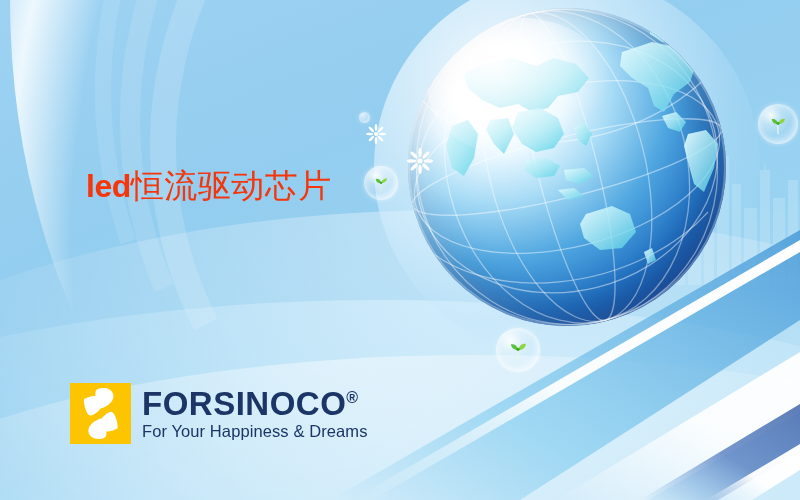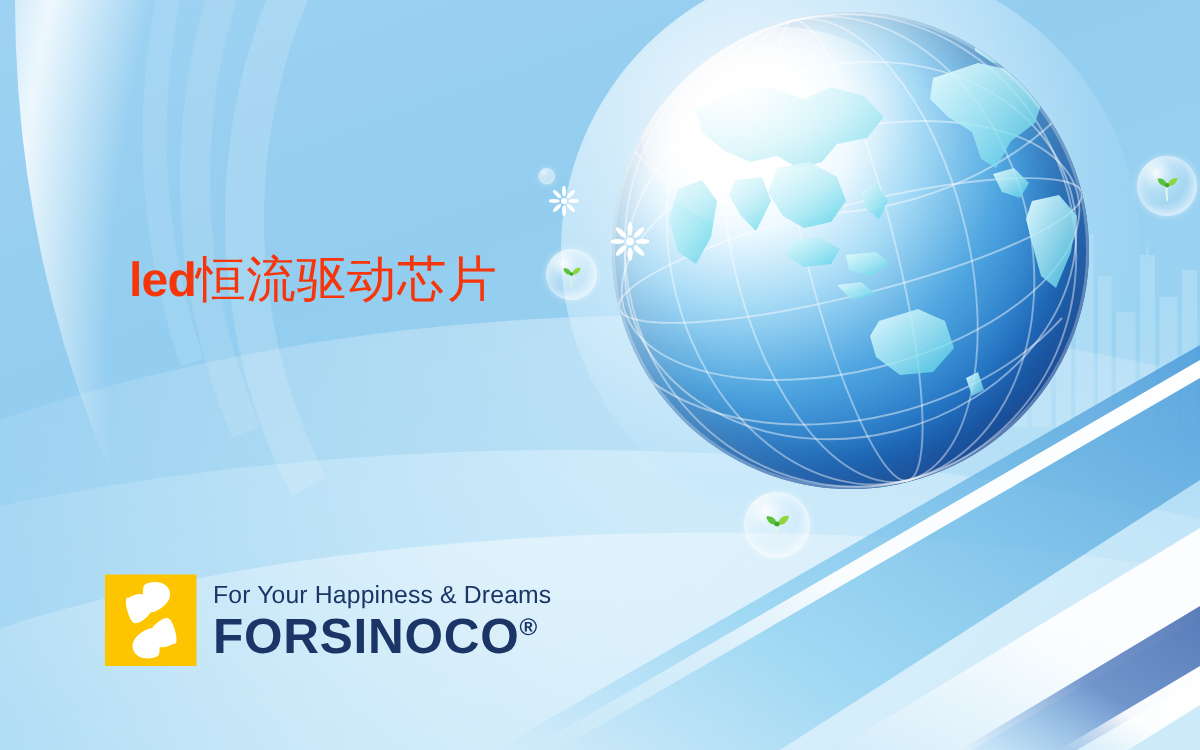--- a/index.html
+++ b/index.html
@@ -484,18 +484,18 @@
       <svg viewBox="0 0 61 61">
         <g fill="#ffffff">
           <path d="M31.8,5.8 C38.5,4.6 44.4,7.4 45.6,12.6 C46.7,17.6 42.6,22.2 35.6,24.6 C31.6,26 29.4,25.4 28.7,23 C27.7,19.4 27.2,10.2 29.1,7.2 C29.7,6.3 30.6,6 31.8,5.8 Z" transform="rotate(-8 30.5 30.5)"></path>
           <path d="M9.8,26.6 C12.4,20.2 18.2,16.6 23.1,18.5 C27.8,20.4 28.9,26.5 26.2,33.4 C24.6,37.3 22.9,38.8 20.5,38 C17,36.9 9.9,31.1 8.9,27.7 C8.6,26.7 9.3,26.2 9.8,26.6 Z" transform="rotate(34 30.5 30.5)"></path>
           <path d="M30.0,55.3 C23.3,56.5 17.4,53.7 16.2,48.5 C15.1,43.5 19.2,38.9 26.2,36.5 C30.2,35.1 32.4,35.7 33.1,38.1 C34.1,41.7 34.6,50.9 32.7,53.9 C32.1,54.8 31.2,55.1 30.0,55.3 Z" transform="rotate(-8 30.5 30.5)"></path>
           <path d="M52.0,34.5 C49.4,40.9 43.6,44.5 38.7,42.6 C34.0,40.7 32.9,34.6 35.6,27.7 C37.2,23.8 38.9,22.3 41.3,23.1 C44.8,24.2 51.9,30.0 52.9,33.4 C53.2,34.4 52.5,34.9 52.0,34.5 Z" transform="rotate(34 30.5 30.5)"></path>
         </g>
       </svg>
     </div>
     <div id="logo-text">
+      <div id="logo-wordmark"><span>FORSINOCO</span><span class="reg">®</span></div>
       <div id="logo-tagline">For Your Happiness &amp; Dreams</div>
-      <div id="logo-wordmark"><span>FORSINOCO</span><span class="reg">®</span></div>
     </div>
   </div>
 
 </div>
 
 </body></html>

